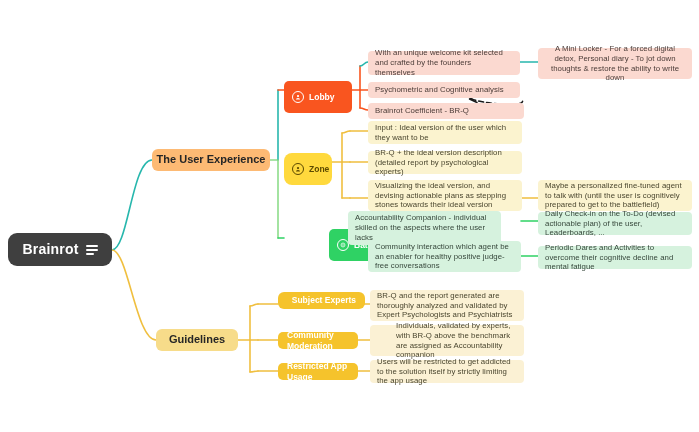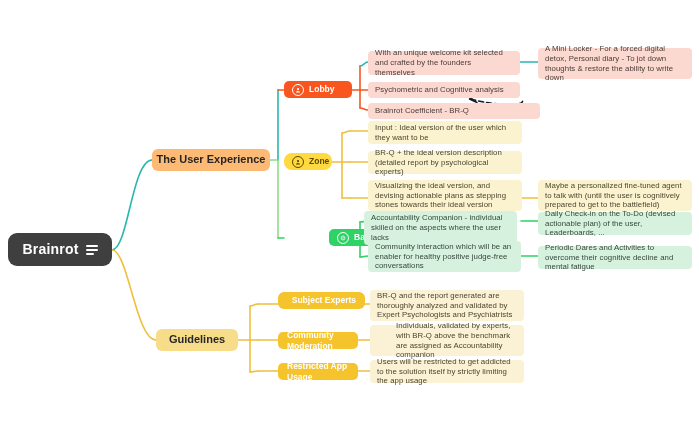--- a/index.html
+++ b/index.html
@@ -74,21 +74,21 @@
     border-radius: 6px;
   }
   .branch-ux   { background: #fdba74; }
   .branch-guid { background: #f7dc8a; }
 
   
   .stage-node {
     display: flex;
     align-items: center;
     gap: 5px;
-    padding: 8px 8px;
+    padding: 16px 8px;
     font-size: 8.5px;
     font-weight: bold;
     border-radius: 5px;
   }
   .stage-lobby      { background: #f9551f; color: #ffffff; }
   .stage-zone       { background: #ffd93d; color: #5c4a00; border-radius: 8px; }
   .stage-battlefield{ background: #2fd264; color: #ffffff; }
 
   .badge {
     width: 10px; height: 10px;
@@ -252,47 +252,47 @@
     </span>
     <span>Battlefield</span>
   </div>
 
   <div class="node leaf leaf-pink" style="left:368px; top:51px; width:152px; height:24px;">
     <span>With an unique welcome kit selected and crafted by the founders themselves</span>
   </div>
   <div class="node leaf leaf-pink" style="left:368px; top:82px; width:152px; height:16px;">
     <span>Psychometric and Cognitive analysis</span>
   </div>
-  <div class="node leaf leaf-pink" style="left:368px; top:103px; width:172px; height:16px;">
+  <div class="node leaf leaf-pink" style="left:368px; top:103px; width:156px; height:16px;">
     <span>Brainrot Coefficient - BR-Q</span>
   </div>
 
-  <div class="node leaf leaf-pink" style="left:538px; top:48px; width:154px; height:31px;">
+  <div class="node leaf leaf-pink" style="left:538px; top:48px; width:154px; height:31px;text-align:center;">
     <span>A Mini Locker - For a forced digital detox, Personal diary - To jot down thoughts &amp; restore the ability to write down</span>
   </div>
 
   <div class="node leaf leaf-yellow" style="left:368px; top:121px; width:154px; height:23px;">
     <span>Input : Ideal version of the user which they want to be</span>
   </div>
   <div class="node leaf leaf-yellow" style="left:368px; top:151px; width:154px; height:23px;">
     <span>BR-Q + the ideal version description (detailed report by psychological experts)</span>
   </div>
   <div class="node leaf leaf-yellow" style="left:368px; top:180px; width:154px; height:31px;">
     <span>Visualizing the ideal version, and devising actionable plans as stepping stones towards their ideal version</span>
   </div>
 
   <div class="node leaf leaf-yellow" style="left:538px; top:180px; width:154px; height:31px;">
     <span>Maybe a personalized fine-tuned agent to talk with (until the user is cognitively prepared to get to the battlefield)</span>
   </div>
 
-  <div class="node leaf leaf-green" style="left:364px; top:211px; width:153px; height:34px;">
+  <div class="node leaf leaf-green" style="left:348px; top:211px; width:153px; height:34px;">
     <span>Accountability Companion - individual skilled on the aspects where the user lacks</span>
   </div>
   <div class="node leaf leaf-green" style="left:368px; top:241px; width:153px; height:31px;">
-    <span>Community interaction which will be an enabler for healthy positive judge-free conversations</span>
+    <span>Community interaction which agent be an enabler for healthy positive judge-free conversations</span>
   </div>
 
   <div class="node leaf leaf-green" style="left:538px; top:212px; width:154px; height:23px;">
     <span>Daily Check-in on the To-Do (devised actionable plan) of the user, Leaderboards, ...</span>
   </div>
   <div class="node leaf leaf-green" style="left:538px; top:246px; width:154px; height:23px;">
     <span>Periodic Dares and Activities to overcome their cognitive decline and mental fatigue</span>
   </div>
 
   <div class="node guide-node" style="left:278px; top:292px; width:87px; height:17px;border-radius:6px;">

